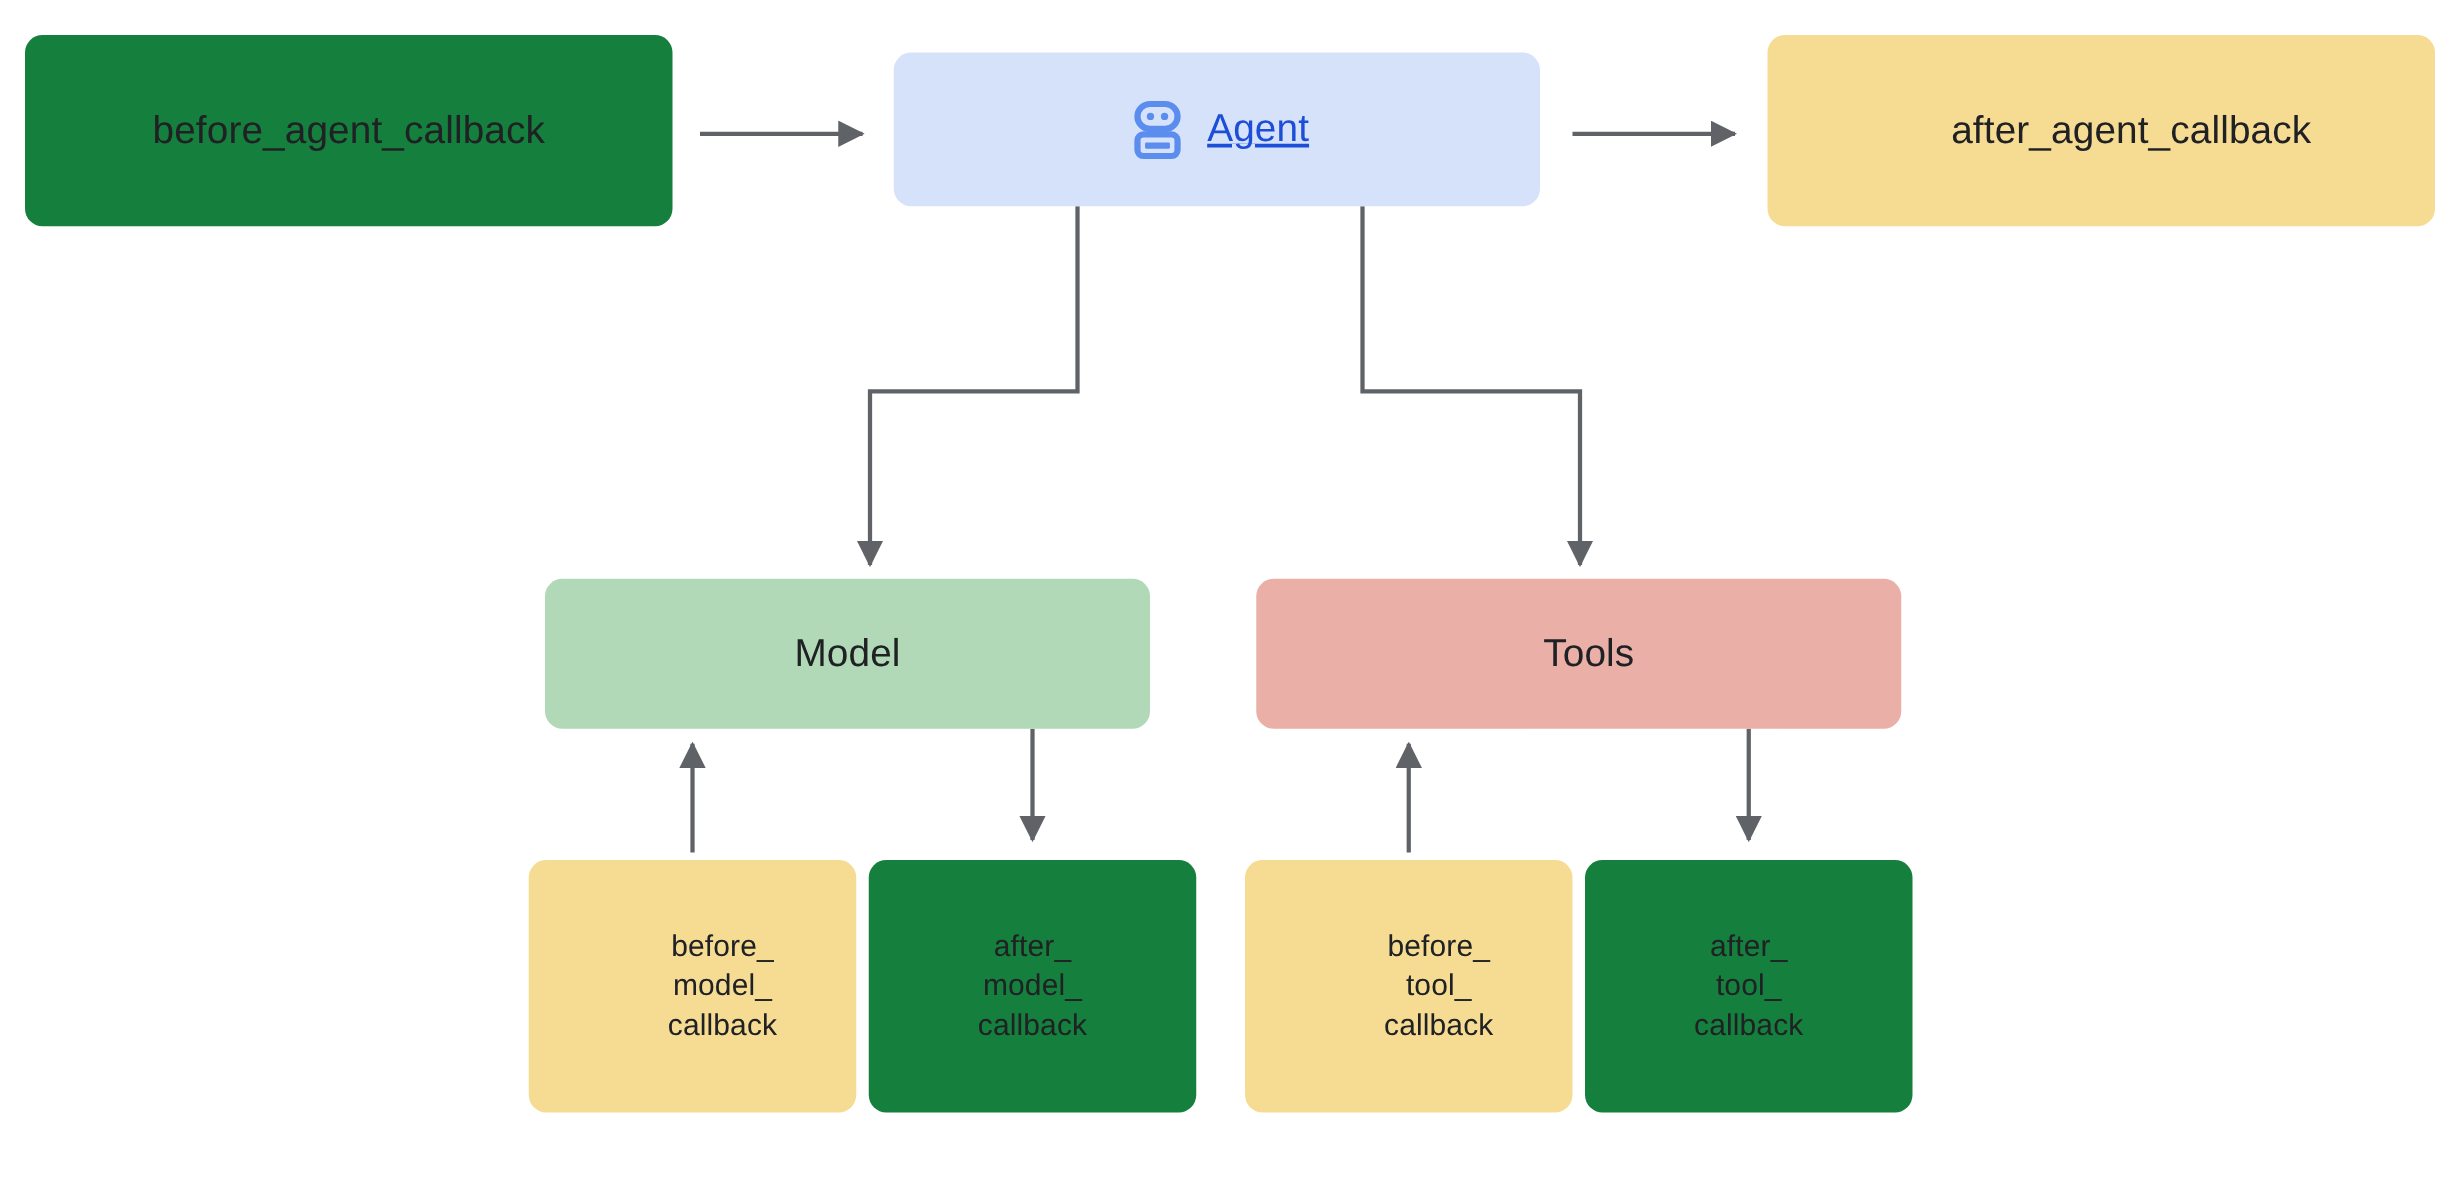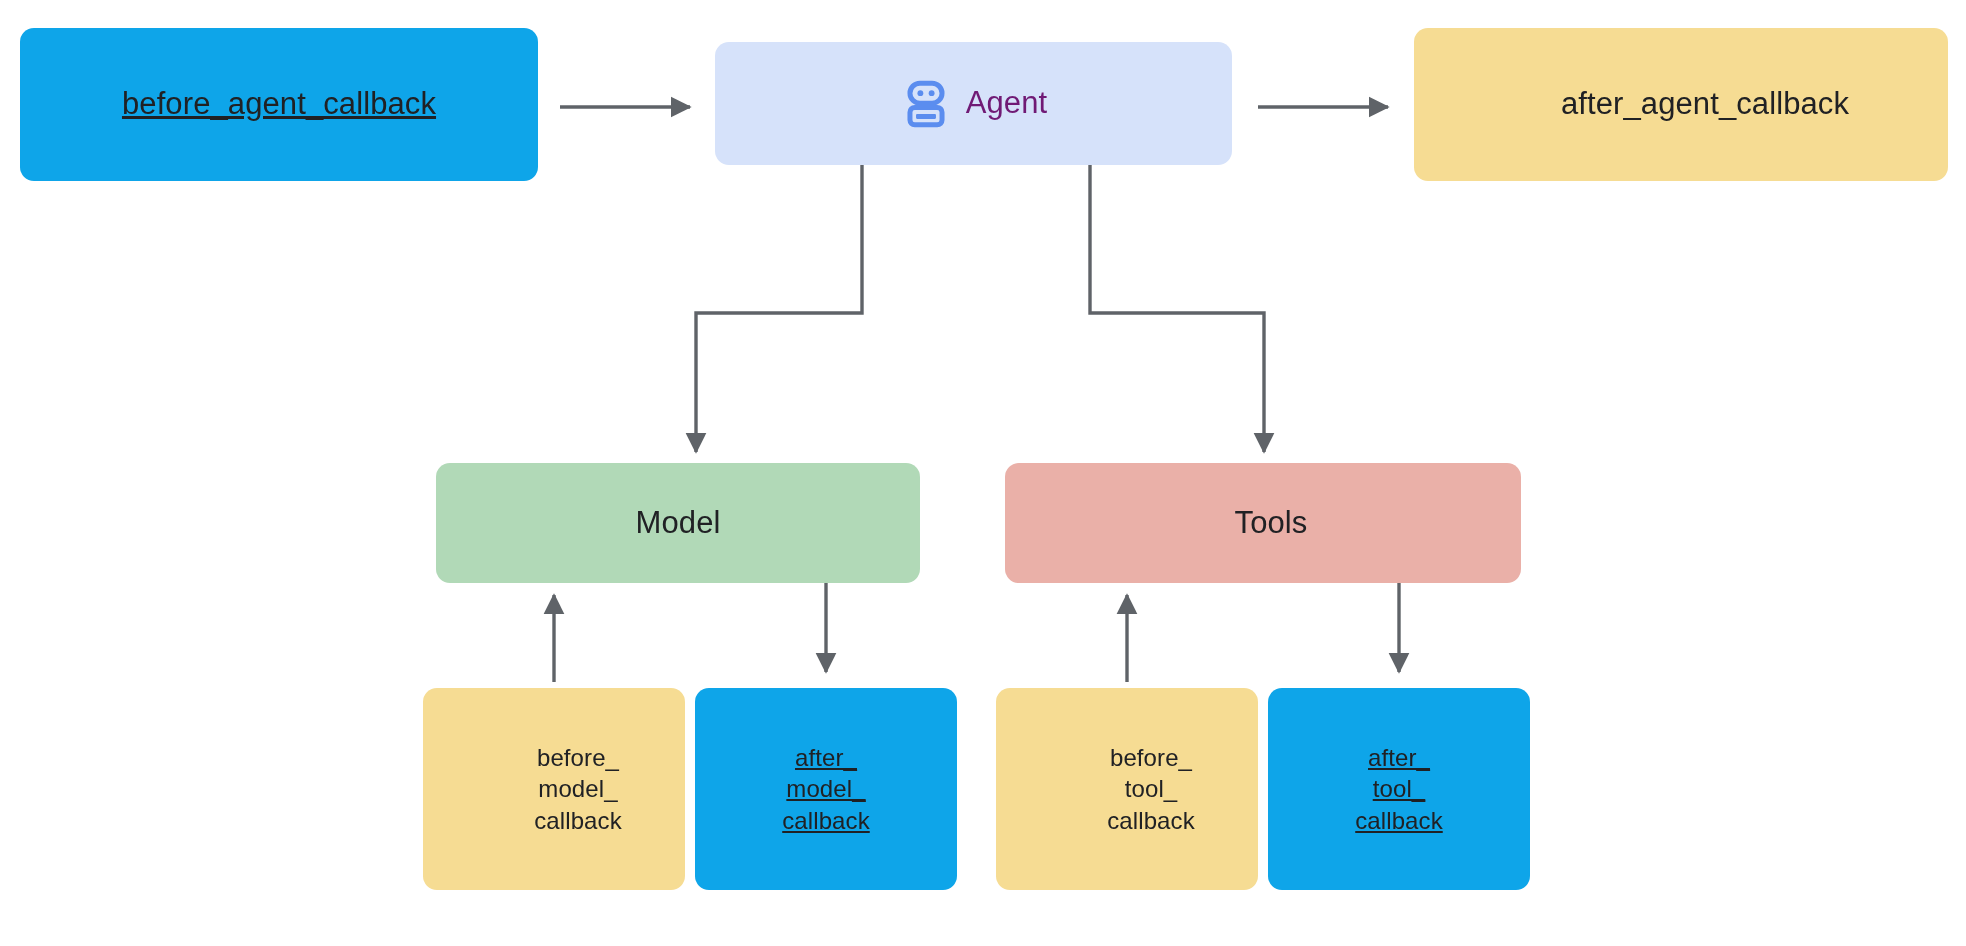--- a/index.html
+++ b/index.html
@@ -32,42 +32,43 @@
     line-height: 1.30;
     letter-spacing: 0.1px;
     white-space: pre-line;
     user-select: none;
   }
   .node-lg   { font-size: 31px; }
   .node-md   { font-size: 31px; }
   .node-sm   { font-size: 24px; }
 
   
-  .fill-cream  { background: #0ea5e9; text-decoration: underline; }
+  .fill-cream  { background: #15803d; }
   .fill-gold   { background: #f6dc93; padding-left: 48px; }
   .fill-blue   { background: #d6e2fa; }
   .fill-green  { background: #b1d9b7; }
   .fill-salmon { background: #eab0a8; }
 
   
   .agent-inner {
     display: flex;
     align-items: center;
     justify-content: center;
     gap: 14px;
   }
   .agent-icon {
     display: block;
     width: 52px;
     height: 52px;
     flex: 0 0 auto;
   }
   .agent-label {
     font-size: 31px;
-    color: #701a75;
+    color: #1d4ed8;
+    text-decoration: underline;
   }
 
   
   #edges {
     position: absolute;
     left: 0;
     top: 0;
     width: 1966px;
     height: 946px;
     pointer-events: none;

